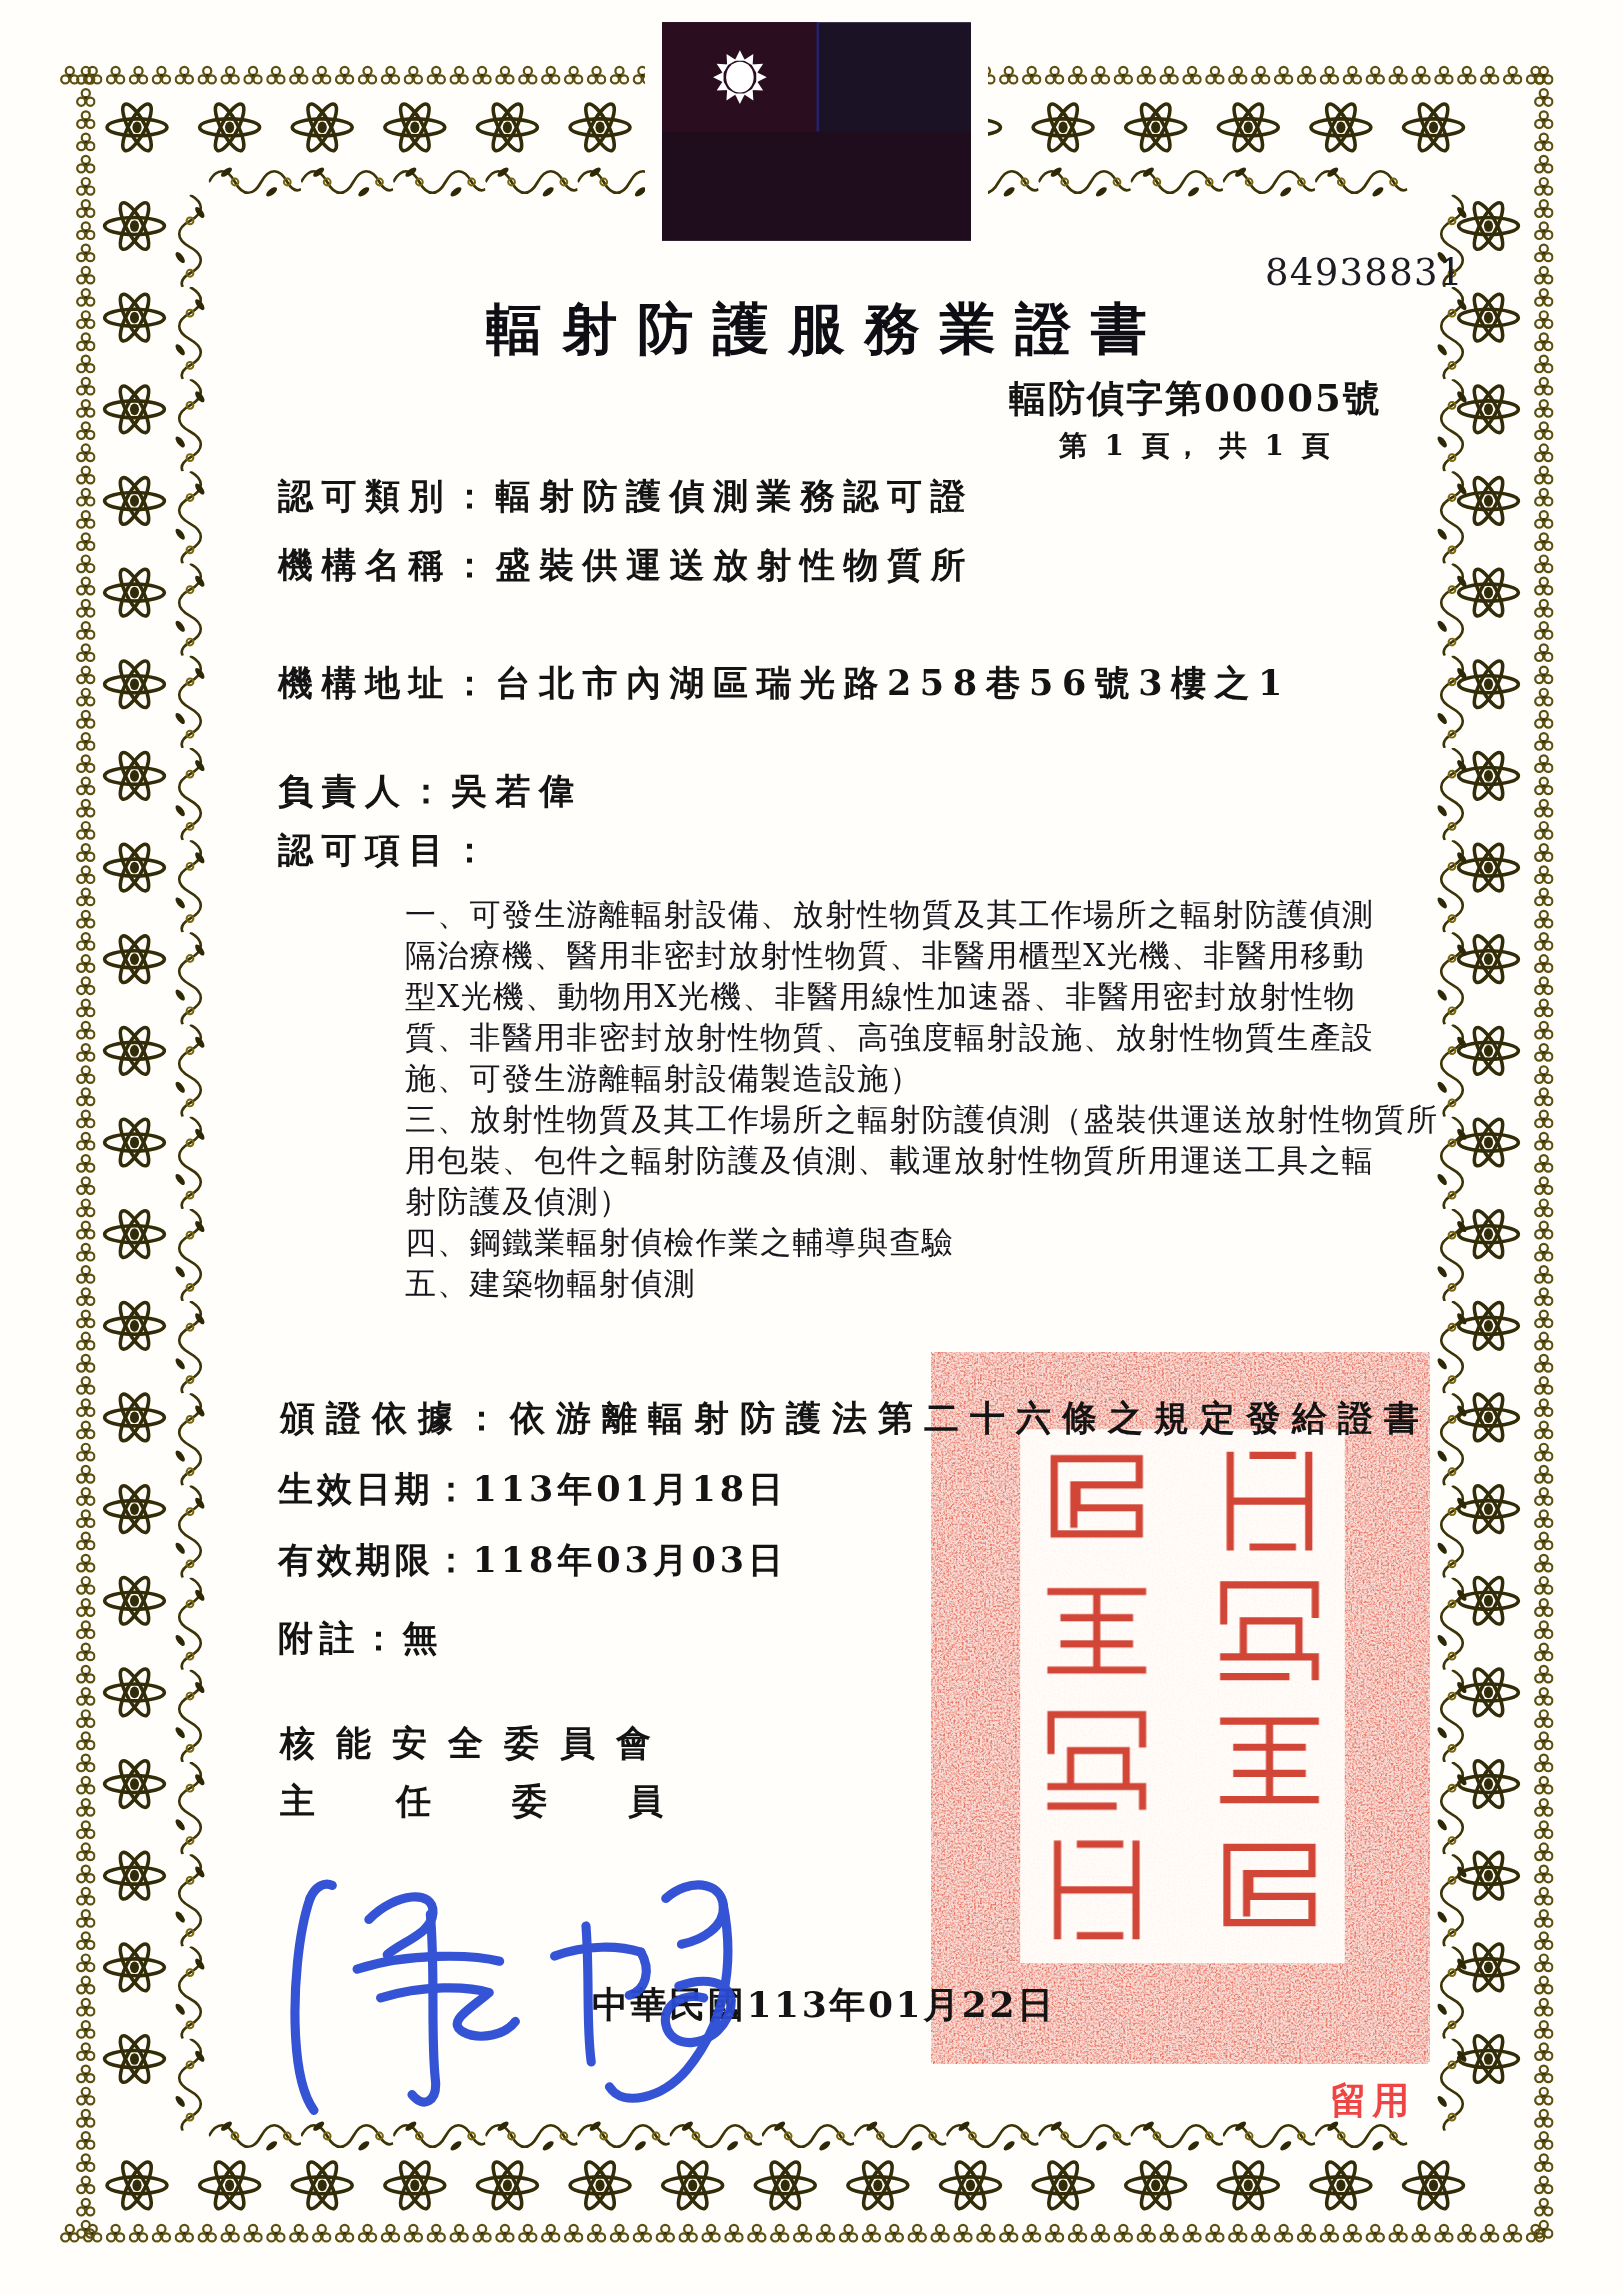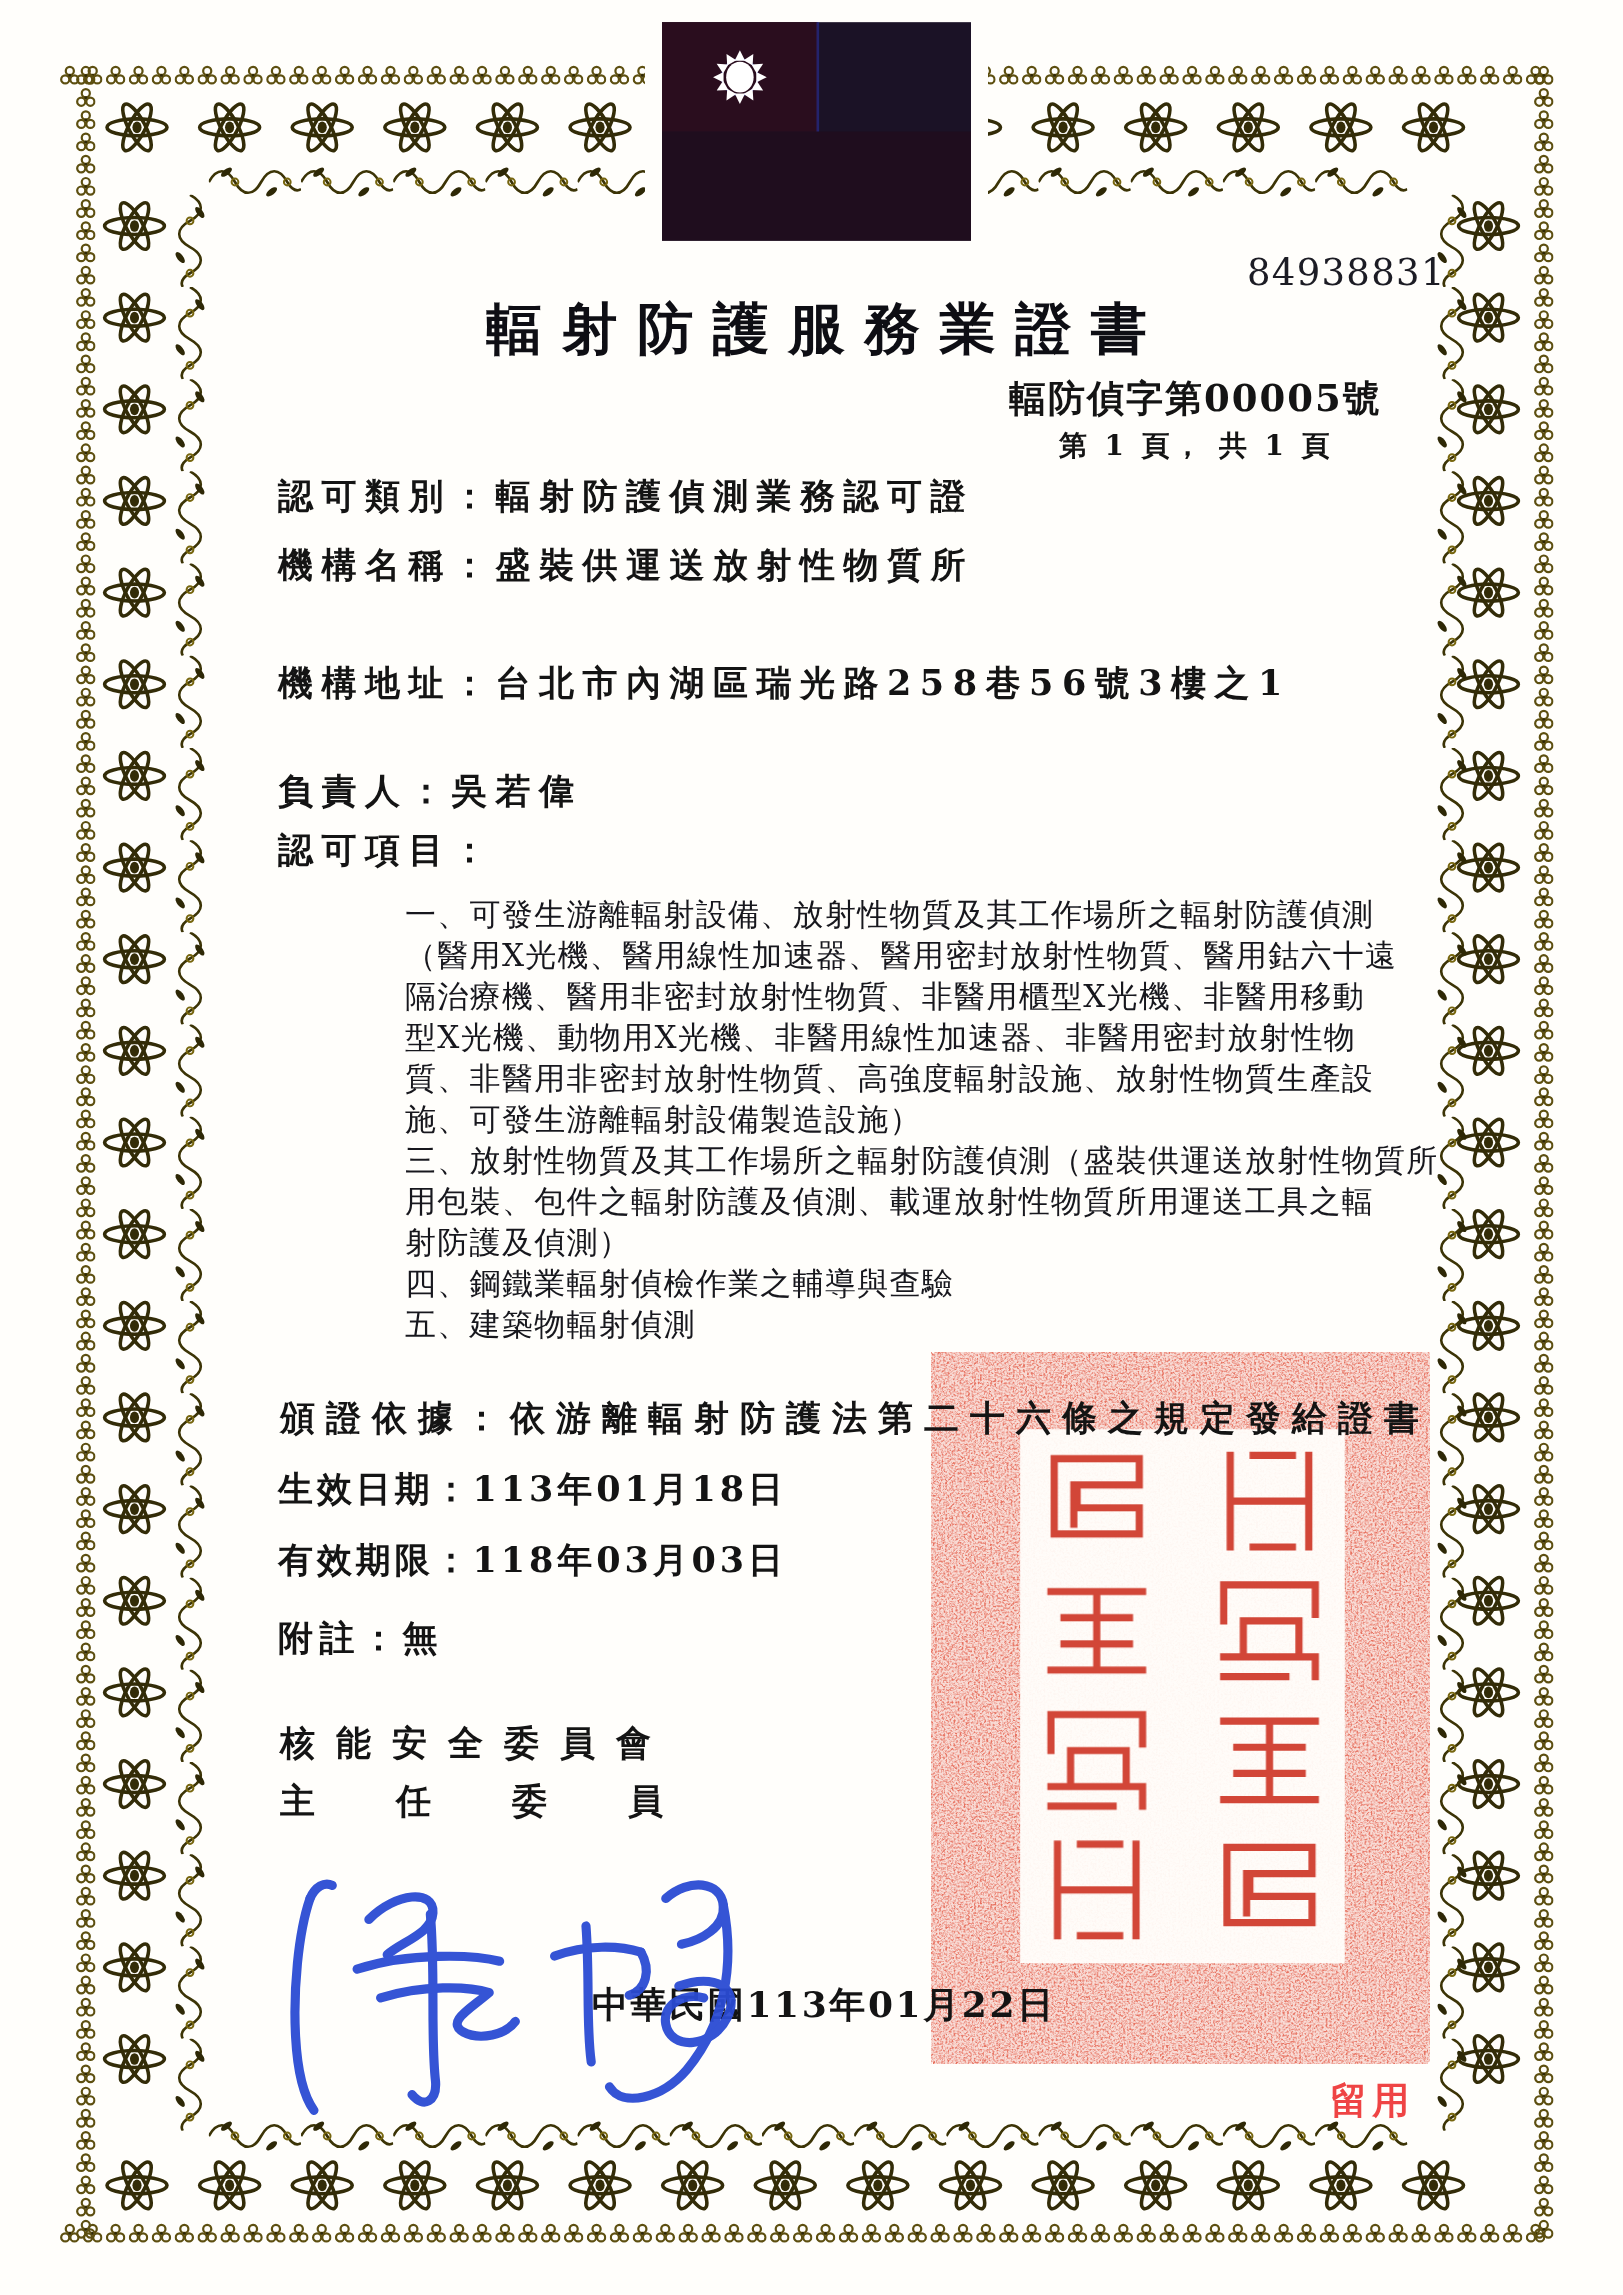--- a/index.html
+++ b/index.html
@@ -9,21 +9,21 @@
     background:#fffefb;
     overflow:hidden;
     font-family:"DejaVu Serif","Liberation Serif",serif;
   }
   svg.deco{position:absolute;z-index:1;overflow:visible;}
   .rot90{transform-origin:0 0;transform:rotate(90deg);}
   .txt{
     position:absolute;z-index:5;color:#141414;white-space:nowrap;
     font-family:"DejaVu Serif","Liberation Serif",serif;
   }
-  .serial{font-size:37px;letter-spacing:1.3px;font-weight:400;color:#1c1c24;}
+  .serial{font-size:37px;letter-spacing:1.3px;font-weight:400;color:#1c1c24;margin-left:18px;}
   .title{font-size:56px;font-weight:700;letter-spacing:19.6px;color:#0e0e14;}
   .certno{font-size:37px;font-weight:600;letter-spacing:2px;}
   .pageind{font-size:28px;font-weight:600;letter-spacing:3.9px;}
   .field{font-size:35px;font-weight:700;letter-spacing:8.5px;}
   .list{position:absolute;z-index:5;color:#17171d;}
   .list-line{font-size:31px;line-height:41px;letter-spacing:1.3px;font-weight:500;white-space:nowrap;}
   .agency{font-size:35px;font-weight:700;letter-spacing:21px;}
   .chairman{font-size:35px;font-weight:700;letter-spacing:81px;}
   .issuedate{font-size:36px;font-weight:700;letter-spacing:2.6px;}
   .retention{font-size:37px;font-weight:700;letter-spacing:5.2px;color:#ef4444;z-index:6;}
@@ -618,21 +618,20 @@
   <div class="txt pageind" style="left:1059px;top:427px">第 1 頁， 共 1 頁</div>
 
   <div class="txt field" style="left:278px;top:473px">認可類別：輻射防護偵測業務認可證</div>
   <div class="txt field" style="left:278px;top:542px">機構名稱：盛裝供運送放射性物質所</div>
   <div class="txt field" style="left:278px;top:660px">機構地址：台北市內湖區瑞光路258巷56號3樓之1</div>
   <div class="txt field" style="left:278px;top:768px">負責人：吳若偉</div>
   <div class="txt field" style="left:278px;top:827px">認可項目：</div>
 
   <div class="list" style="left:405px;top:894px">
       <div class="list-line">一、可發生游離輻射設備、放射性物質及其工作場所之輻射防護偵測</div>
-      <div class="list-line">（醫用X光機、醫用線性加速器、醫用密封放射性物質、醫用鈷六十遠</div>
       <div class="list-line">隔治療機、醫用非密封放射性物質、非醫用櫃型X光機、非醫用移動</div>
       <div class="list-line">型X光機、動物用X光機、非醫用線性加速器、非醫用密封放射性物</div>
       <div class="list-line">質、非醫用非密封放射性物質、高強度輻射設施、放射性物質生產設</div>
       <div class="list-line">施、可發生游離輻射設備製造設施）</div>
       <div class="list-line">三、放射性物質及其工作場所之輻射防護偵測（盛裝供運送放射性物質所</div>
       <div class="list-line">用包裝、包件之輻射防護及偵測、載運放射性物質所用運送工具之輻</div>
       <div class="list-line">射防護及偵測）</div>
       <div class="list-line">四、鋼鐵業輻射偵檢作業之輔導與查驗</div>
       <div class="list-line">五、建築物輻射偵測</div>
     </div>

